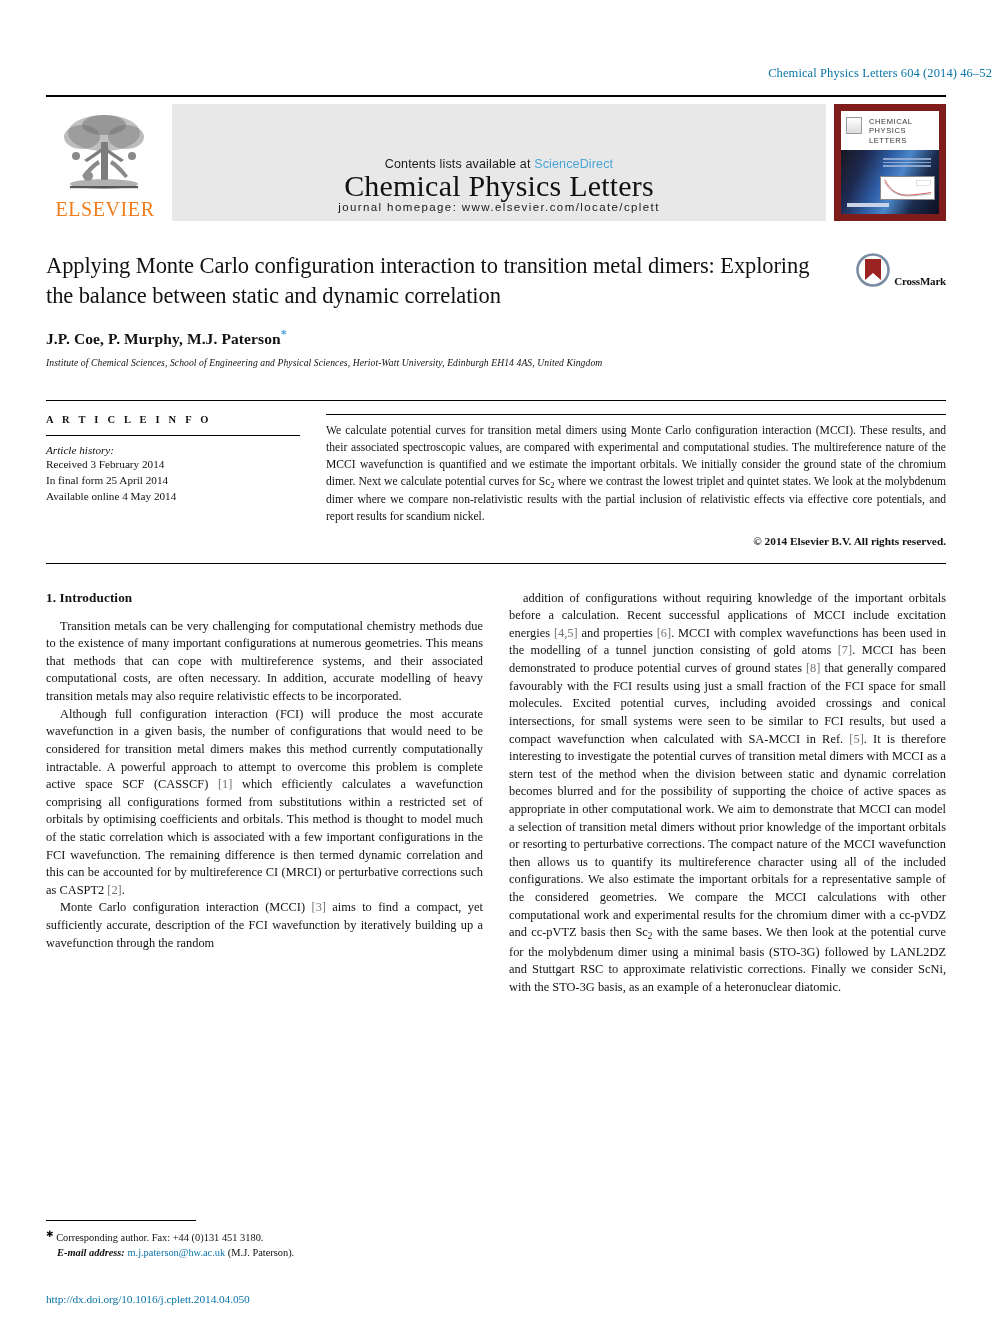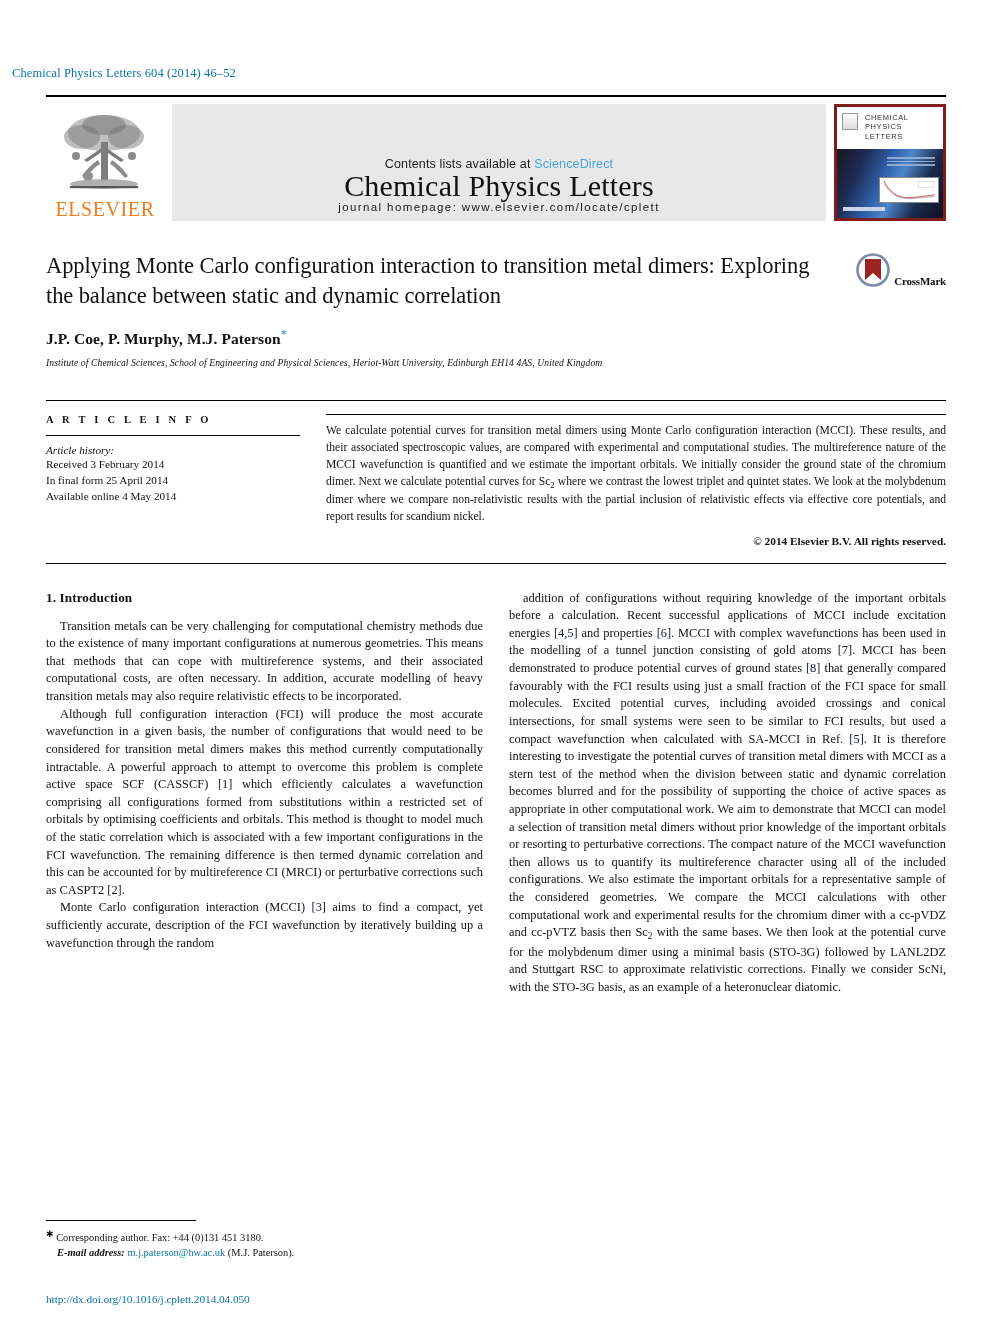--- a/index.html
+++ b/index.html
@@ -11,21 +11,21 @@
     font-family: "Liberation Serif", serif;
     color: #000000;
     position: relative;
     overflow: hidden;
   }
 
   .page { position: relative; width: 992px; height: 1323px; padding: 0; }
 
   
   .running-head {
-    text-align: left;
+    text-align: right;
     font-family: "Liberation Serif", serif;
     font-size: 12.5px;
     color: #0b74a8;
     padding-top: 66px;
     letter-spacing: .1px;
     margin-left: 12px;
   }
 
   
   .masthead {
@@ -82,21 +82,21 @@
   .homepage-line {
     font-family: "Liberation Sans", sans-serif;
     font-size: 11.5px;
     color: #1a1a1a;
     letter-spacing: 1.4px;
   }
   .cover-thumb {
     flex: 0 0 112px;
     width: 112px;
     margin-left: 8px;
-    border: 3px solid #7f1d1d;
+    border: 7px solid #7f1d1d;
     background: #fff;
     position: relative;
     overflow: hidden;
   }
   .cover-top {
     height: 38%;
     background: #fff;
     display: flex;
     align-items: flex-start;
     padding: 6px 5px 0 5px;
@@ -222,21 +222,21 @@
   }
   .para {
     font-size: 12.4px;
     line-height: 1.42;
     text-align: justify;
     color: #111;
     margin: 0;
     text-indent: 14px;
   }
   .para + .para { margin-top: 0; }
-  .ref { color: #0f172a; }
+  .ref { color: #737373; }
 
   
   .footnote-wrap {
     position: absolute;
     left: 46px;
     bottom: 62px;
     width: 437px;
   }
   .footnote-rule { width: 150px; border-top: 1px solid #000; margin-bottom: 7px; }
   .fn-line { font-size: 10.4px; line-height: 1.4; color: #111; }

